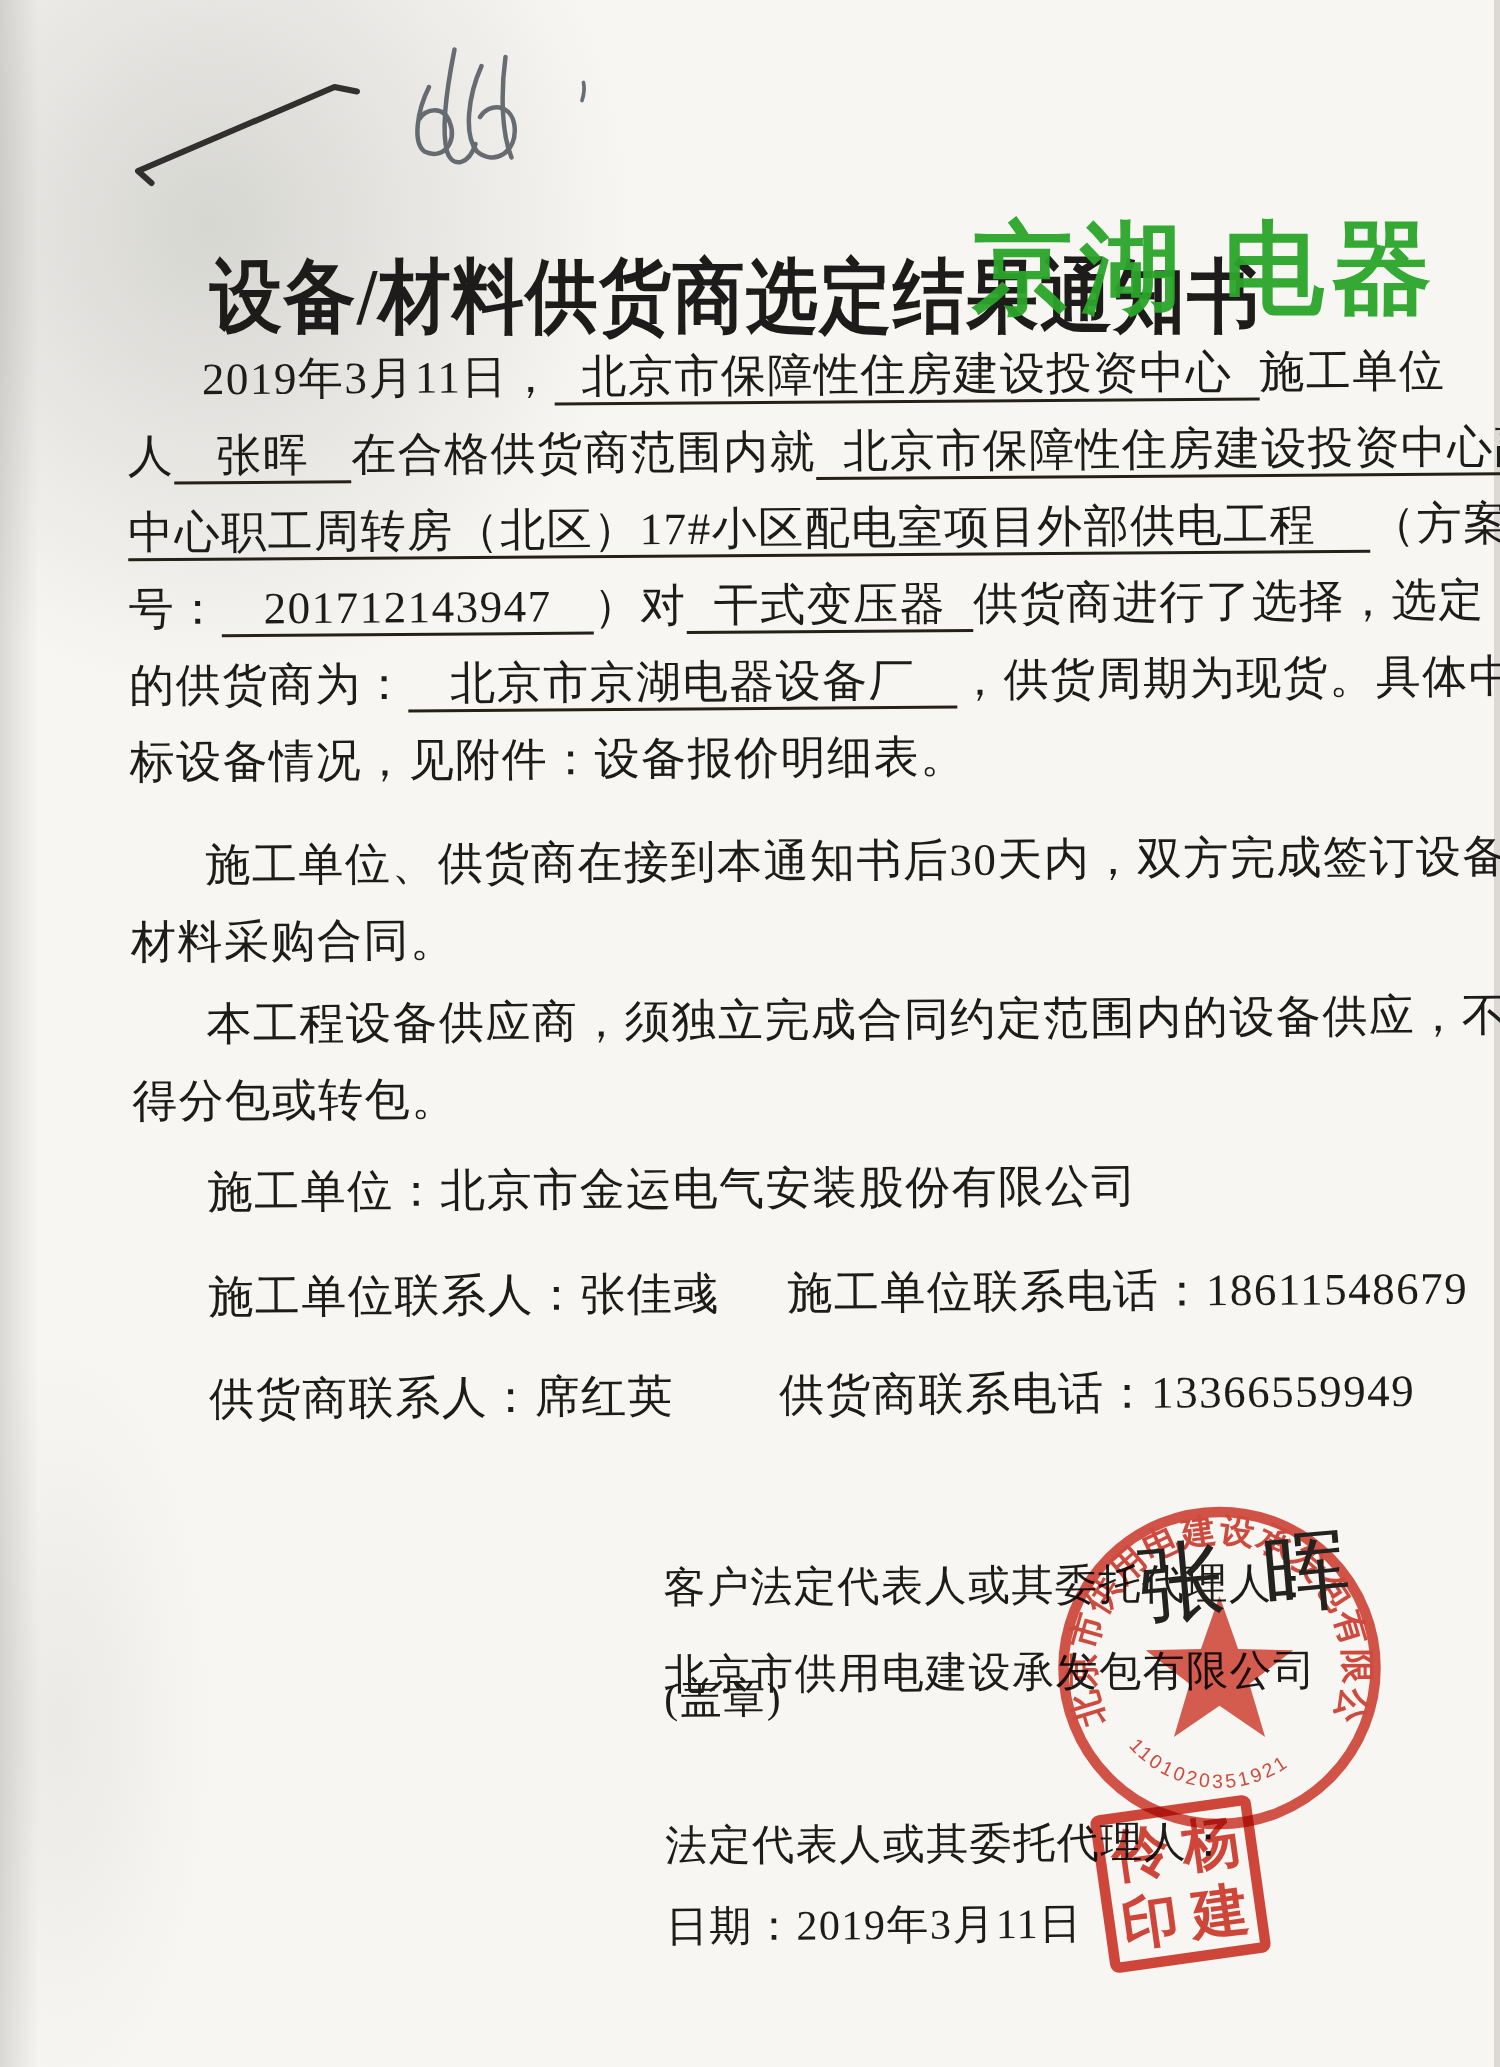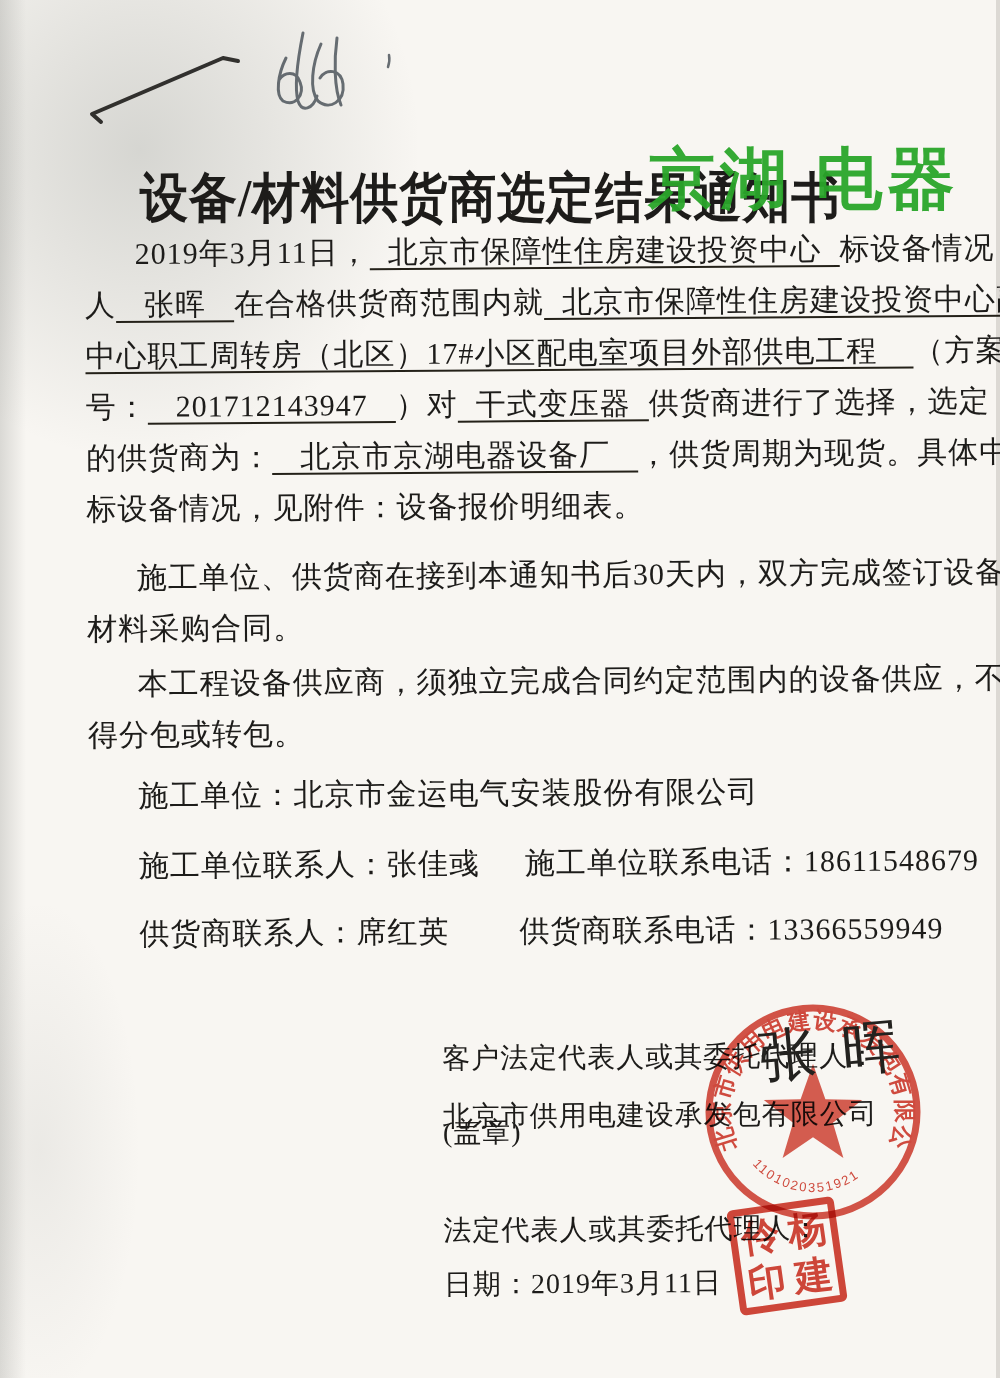--- a/index.html
+++ b/index.html
@@ -71,21 +71,21 @@
     </g>
   </svg>
 
   <h1 class="title">设备/材料供货商选定结果通知书</h1>
 
   <div class="watermark" style="color:#2aa62a;">京湖 电器</div>
 
   <div class="textwrap">
 
     <div class="bl" style="top:228px;">
-      <div class="ln ind"><span>2019年3月11日，</span><span class="u">北京市保障性住房建设投资中心</span><span>标设备情况</span></div>
+      <div class="ln ind"><span>2019年3月11日，</span><span class="u">北京市保障性住房建设投资中心</span><span>施工单位</span></div>
       <div class="ln"><span>人</span><span class="uw">张晖</span><span>在合格供货商范围内就</span><span class="u">北京市保障性住房建设投资中心副</span></div>
       <div class="ln"><span class="u" style="padding-left:0;padding-right:36px;">中心职工周转房（北区）17#小区配电室项目外部供电工程</span><span>（方案</span></div>
       <div class="ln"><span>号：</span><span class="uw">201712143947</span><span>）对</span><span class="u">干式变压器</span><span>供货商进行了选择，选定</span></div>
       <div class="ln"><span>的供货商为：</span><span class="uw">北京市京湖电器设备厂</span><span>，供货周期为现货。具体中</span></div>
       <div class="ln"><span>标设备情况，见附件：设备报价明细表。</span></div>
     </div>
 
     <div class="bl" style="top:552px;">
       <div class="ln ind">施工单位、供货商在接到本通知书后30天内，双方完成签订设备</div>
       <div class="ln">材料采购合同。</div>

